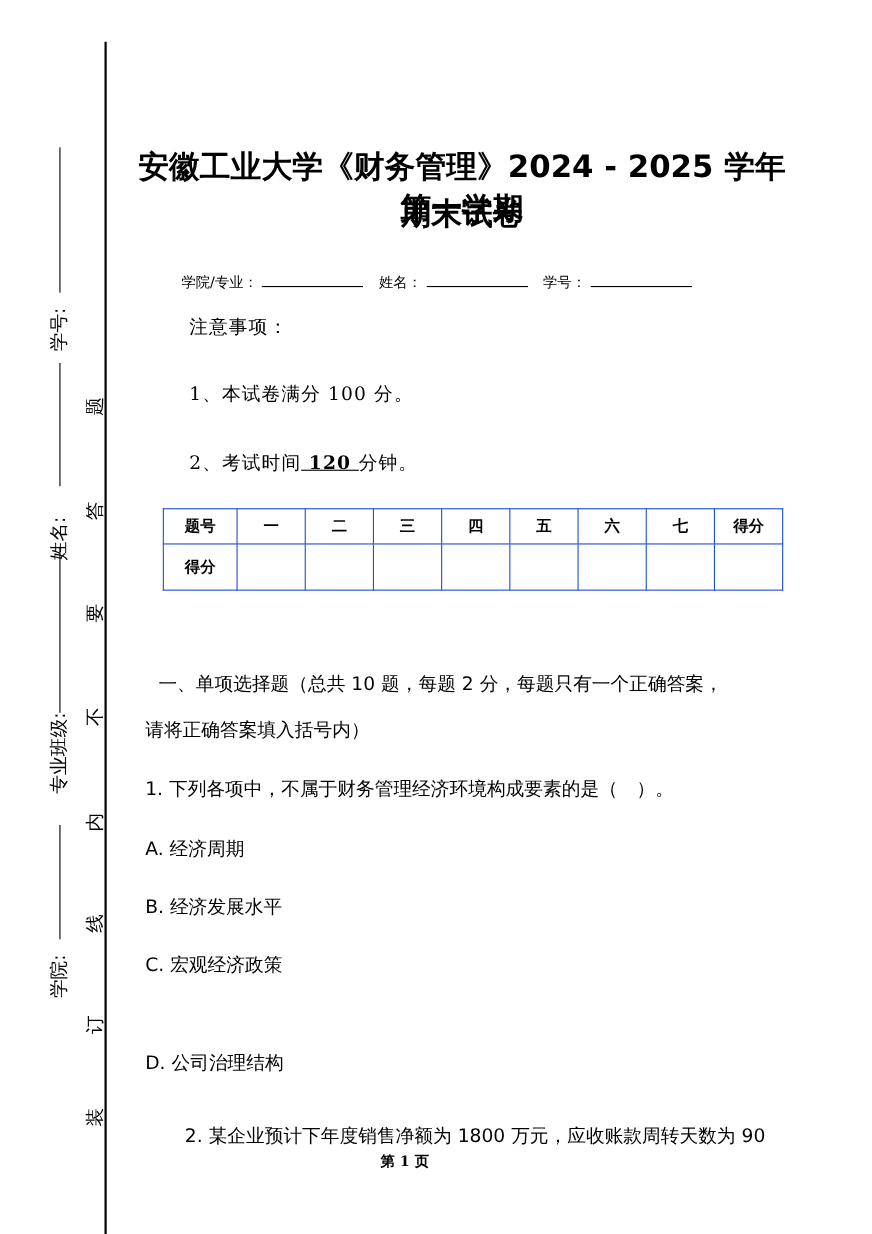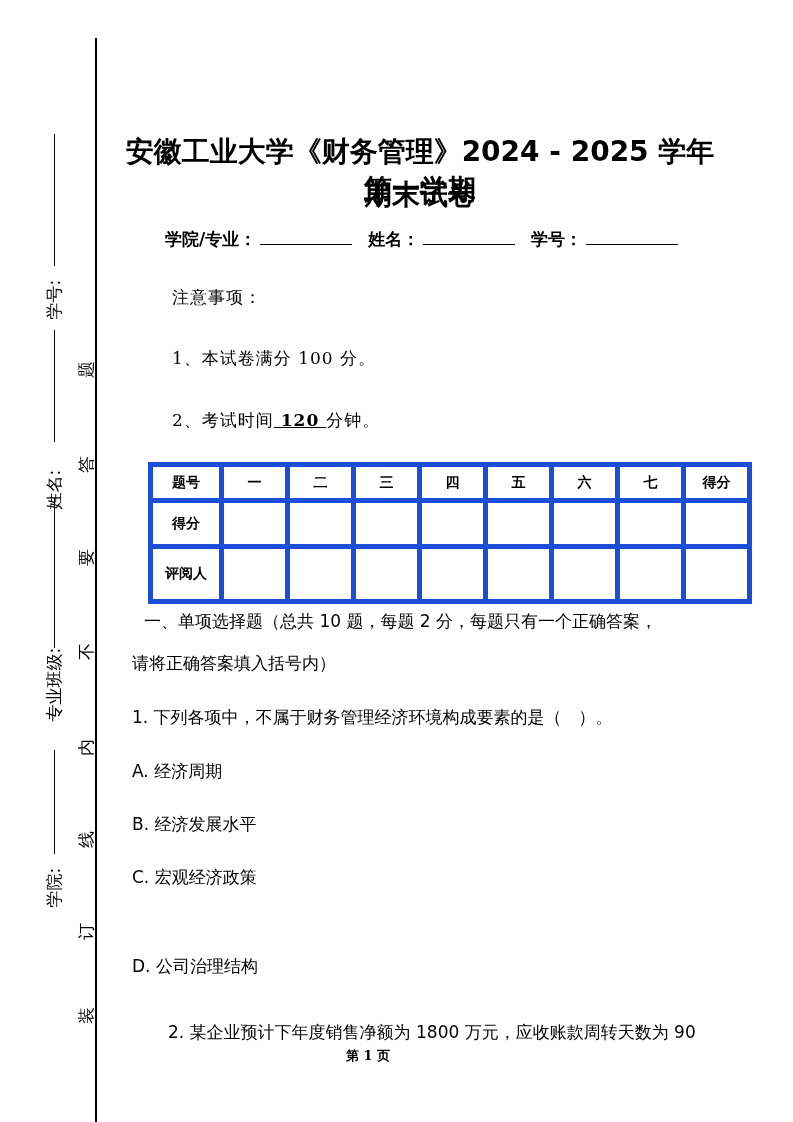--- a/index.html
+++ b/index.html
@@ -2,26 +2,26 @@
 <html><head>
 <meta charset="utf-8">
 <style>
   html, body { margin: 0; padding: 0; background: #ffffff; }
   body { width: 793px; height: 1122px; position: relative; overflow: hidden; color: #000; font-family: "DejaVu Serif", "Liberation Serif", serif; }
   .binding-line { position: absolute; left: 95px; top: 38px; width: 2px; height: 1084px; background: #000; }
   .margin-rule { position: absolute; left: 54px; width: 1px; background: #000; }
   .margin-label { position: absolute; left: 34px; width: 40px; transform: rotate(-90deg); transform-origin: center center; font-size: 17px; white-space: nowrap; text-align: center; font-family: "DejaVu Sans", sans-serif; }
   .seal-char { position: absolute; left: 78px; font-size: 17px; transform: rotate(-90deg); font-family: "DejaVu Sans", sans-serif; }
   .title { position: absolute; left: 120px; width: 600px; text-align: center; font-weight: bold; font-size: 28px; font-family: "DejaVu Sans", sans-serif; }
-  .info-row { position: absolute; left: 165px; top: 228px; font-size: 17px; font-weight: bold; font-family: "DejaVu Sans", sans-serif; white-space: nowrap; }
+  .info-row { position: absolute; left: 165px; top: 244px; font-size: 13px; font-weight: normal; font-family: "DejaVu Sans", sans-serif; white-space: nowrap; }
   .info-row .blank { display: inline-block; width: 92px; border-bottom: 1px solid #000; margin: 0 10px 0 4px; height: 16px; vertical-align: baseline; }
   .line { position: absolute; left: 132px; font-size: 17px; white-space: nowrap; letter-spacing: 1px; margin-left: 40px; }
   .u { text-decoration: underline; font-weight: bold; }
   table.score { position: absolute; left: 148px; top: 462px; border-collapse: collapse; font-family: "DejaVu Sans", sans-serif; font-size: 14px; font-weight: bold; }
-  table.score td { border: 5px solid #1d4ed8; text-align: center; padding: 0; }
+  table.score td { border: 1px solid #1d4ed8; text-align: center; padding: 0; }
   table.score tr.h td { height: 31px; }
   table.score tr.r1 td { height: 41px; }
   table.score tr.r2 td { height: 50px; }
   table.score td.c0 { width: 66px; }
   table.score td.cn { width: 61px; }
   .q { position: absolute; left: 132px; font-size: 17px; white-space: nowrap; font-family: "DejaVu Sans", sans-serif; }
   .footer { position: absolute; left: 0; width: 736px; top: 1047px; text-align: center; font-size: 13px; font-weight: bold; }
 </style>
 </head>
 <body>
@@ -79,31 +79,20 @@
     <td>得分</td>
     <td></td>
     <td></td>
     <td></td>
     <td></td>
     <td></td>
     <td></td>
     <td></td>
     <td></td>
   </tr>
-  <tr class="r2">
-    <td>评阅人</td>
-    <td></td>
-    <td></td>
-    <td></td>
-    <td></td>
-    <td></td>
-    <td></td>
-    <td></td>
-    <td></td>
-  </tr>
 </tbody>
   </table>
 
 <div class="q" style="top:610px;margin-left:12px;">一、单项选择题（总共 10 题，每题 2 分，每题只有一个正确答案，</div>
 <div class="q" style="top:652px;">请将正确答案填入括号内）</div>
 
 <div class="q" style="top:706px;">1. 下列各项中，不属于财务管理经济环境构成要素的是（　）。</div>
 <div class="q" style="top:760px;">A. 经济周期</div>
 <div class="q" style="top:813px;">B. 经济发展水平</div>
 <div class="q" style="top:866px;">C. 宏观经济政策</div>

